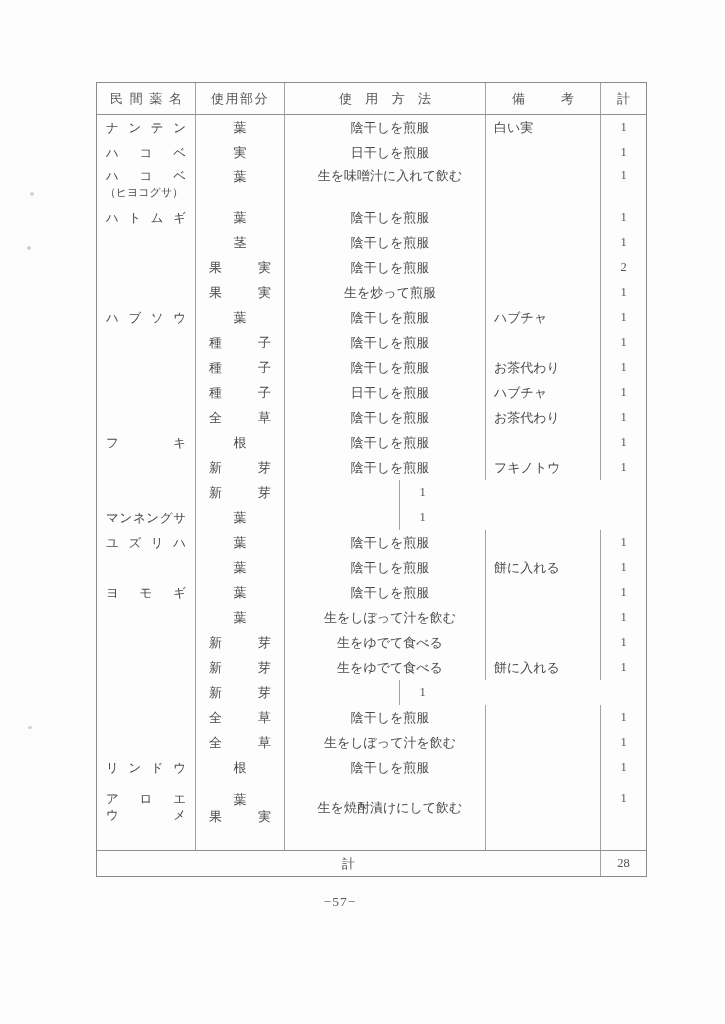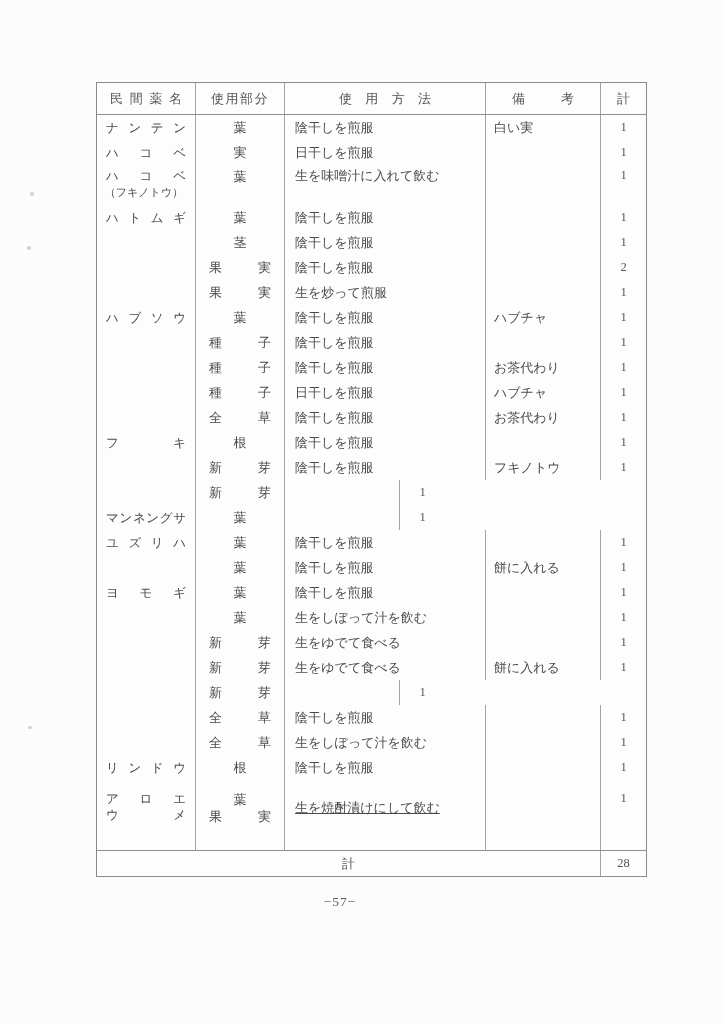--- a/index.html
+++ b/index.html
@@ -34,30 +34,30 @@
   .hname{width:100%;padding:0 13px;}
   .hpart{letter-spacing:1.5px;}
   .hmethod{width:100%;padding:0 54px;}
   .hremarks{width:100%;padding:0 26px;}
   
   .row{height:25px;font-size:13px;}
   .row-tall1{height:40px;}
   .row-tall1 .cell{align-items:flex-start;padding-top:3px;}
   .row-tall2{height:70px;}
   .row-tall2 .cell{align-items:flex-start;padding-top:11px;}
-  .row-tall2 .method-text{margin-top:9px;text-decoration:underline;}
+  .row-tall2 .method-text{margin-top:9px;}
   .spread{display:flex;justify-content:space-between;align-items:center;width:100%;}
   .name-wrap{width:100%;padding:0 9px;box-sizing:border-box;font-size:12.5px;}
   .name-line{line-height:16px;}
   .name-sub{font-size:11px;letter-spacing:0;text-align:center;white-space:nowrap;margin-left:-4px;}
   .part-wrap{width:100%;box-sizing:border-box;}
   .part-line{display:flex;width:100%;box-sizing:border-box;line-height:17px;}
   .part-line.one{justify-content:center;}
   .part-line.two{justify-content:space-between;padding:0 13px;}
-  .method-cell{padding-left:10px;}
+  .method-cell{padding-left:10px;justify-content:center;}
   .remarks-cell{padding-left:8px;font-size:13px;}
   .method-text,.remarks-text{white-space:nowrap;line-height:16px;}
   .count-text{font-size:12.5px;color:#555;}
   
   .trow{height:25px;border-top:1px solid #8f8f8f;display:flex;align-items:stretch;font-size:13px;}
   .ctotal{width:504px;box-sizing:border-box;border-right:1px solid #a3a3a3;display:flex;justify-content:center;align-items:center;color:#555;}
   
   .page-num{
     position:absolute;top:894px;left:0;width:680px;
     text-align:center;font-size:13.5px;color:#5a5a5a;letter-spacing:1px;
@@ -165,21 +165,21 @@
         </div>
       </div>
       <div class="trow-flex row row-tall1">
         <div class="cell c1">
           <div class="name-wrap">
             <div class="spread name-line">
               <span>ハ</span>
               <span>コ</span>
               <span>ベ</span>
             </div>
-            <div class="name-line name-sub">（フキノトウ）</div>
+            <div class="name-line name-sub">（ヒヨコグサ）</div>
           </div>
         </div>
         <div class="cell c2">
           <div class="part-wrap">
             <div class="part-line one">
               <span>葉</span>
             </div>
           </div>
         </div>
         <div class="cell c3 method-cell">

